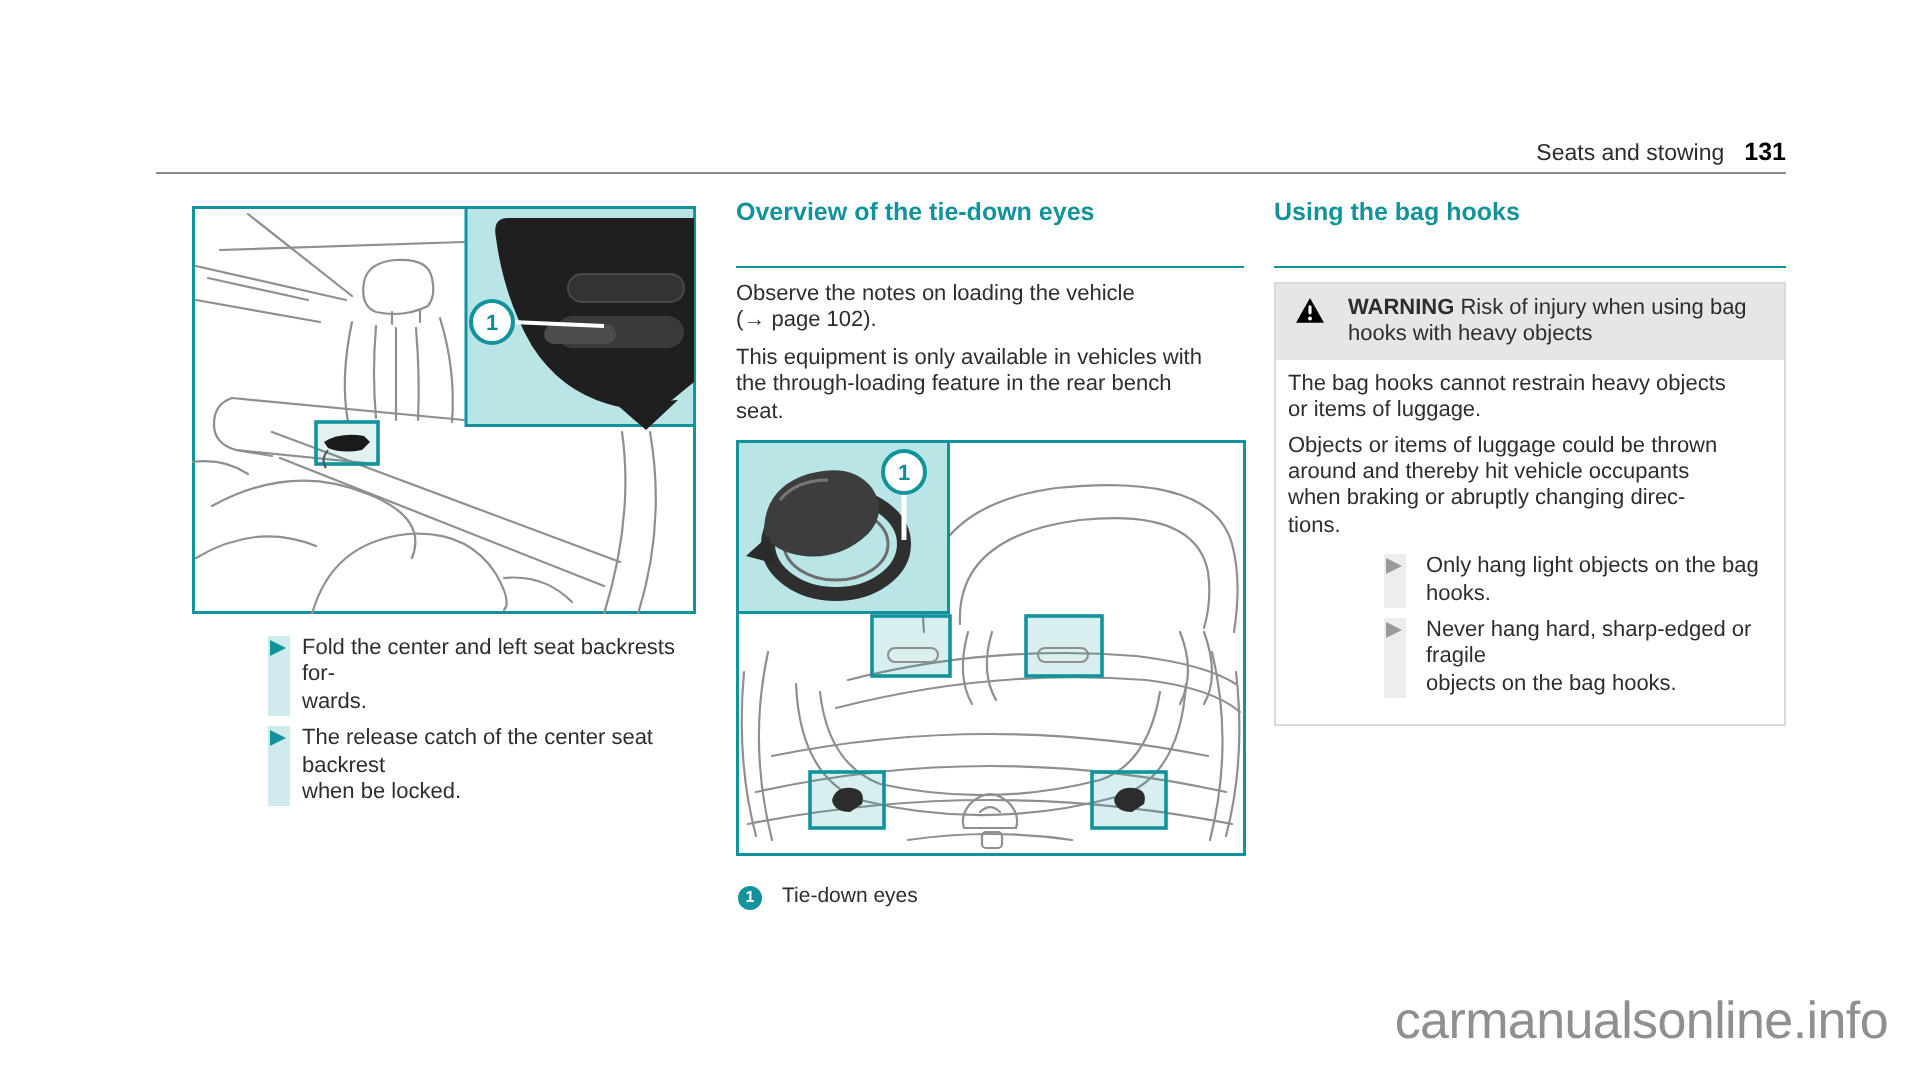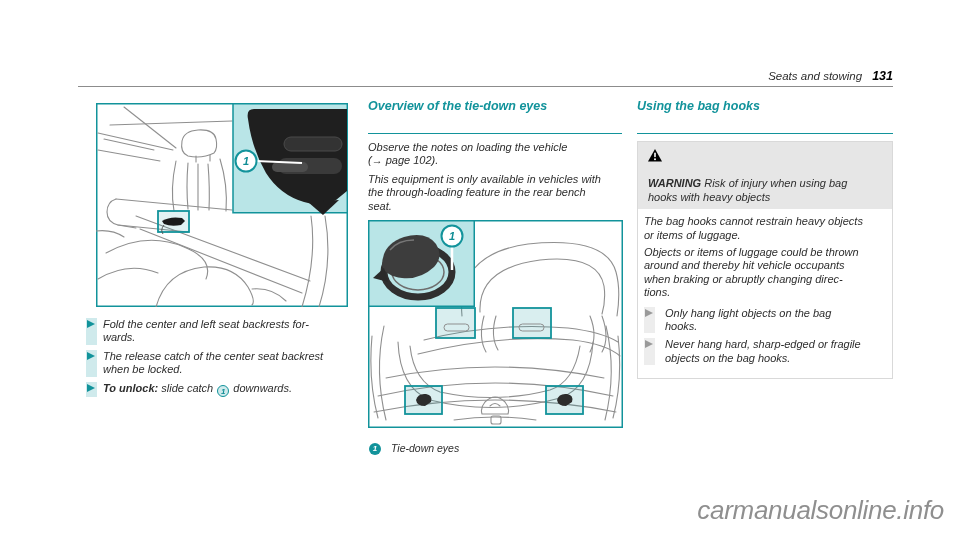--- a/index.html
+++ b/index.html
@@ -1,18 +1,18 @@
 <!DOCTYPE html>
 <html><head>
 <meta charset="utf-8">
 <style>
   * { margin:0; padding:0; box-sizing:border-box; }
   html,body { width:960px; height:533px; background:#fff; overflow:hidden;
     font-family:"Liberation Sans", sans-serif; color:#2d2d2d; }
-  .page { position:relative; width:960px; height:533px; background:#fff;font-style:italic; }
+  .page { position:relative; width:960px; height:533px; background:#fff; }
 
   
   .hdr { position:absolute; top:69px; right:67px; display:flex; align-items:baseline; gap:10px; }
   .hdr .sec { font-size:11.5px; color:#2d2d2d; }
   .hdr .num { font-size:12.5px; font-weight:bold; color:#000; }
   .hdr-rule { position:absolute; top:86px; left:78px; width:815px; height:1.2px; background:#8c8c8c; }
 
   
   .col { position:absolute; font-size:11px; line-height:13.4px; }
   .col1 { left:86px; top:103px; width:263px; }
@@ -24,21 +24,21 @@
 
   p.para { margin:0 0 5px; }
   .ln { display:block; }
   b { font-weight:bold; }
 
   figure { margin:0; }
   .fig-seat { margin-left:10px; width:252px; height:204px; }
   .fig-trunk { margin-top:7px; width:255px; height:208px; }
 
   
-  ul.bullets { list-style:none; }
+  ul.bullets { list-style:none;margin-left:48px; }
   li.bullet { display:flex; margin-bottom:5px; }
   li.bullet .marker { flex:0 0 11px; margin-right:6px; position:relative; }
   .bullets.teal .marker { background:#cfeaec; }
   .bullets.gray .marker { background:#ededed; }
   li.bullet .marker::before { content:""; position:absolute; top:2px; left:1px;
     border-top:4.5px solid transparent; border-bottom:4.5px solid transparent; }
   .bullets.teal .marker::before { border-left:8px solid #12939b; }
   .bullets.gray .marker::before { border-left:8px solid #9a9a9a; }
   li.bullet .btext { flex:1 1 auto; }
 
@@ -47,21 +47,21 @@
     align-items:center; justify-content:center; font-size:8px; font-weight:bold;
     vertical-align:-2px; margin:0 1px; }
   .badge.ring { background:#cfeaec; border:1px solid #12939b; color:#0f8d95; }
   .badge.solid { background:#12939b; color:#fff; }
 
   
   .caption { display:flex; align-items:center; gap:9px; margin-top:14px; font-size:10.5px; }
 
   
   .warnbox { border:1px solid #d9d9d9; }
-  .warnhead { background:#e6e6e6; padding:6px 8px 5px 10px; display:flex; gap:12px;flex-direction:column; }
+  .warnhead { background:#e6e6e6; padding:6px 8px 5px 10px; display:flex; gap:12px; }
   .warnhead .wicon { flex:0 0 14px; padding-top:1px; }
   .warnbody { padding:6px 6px 8px 6px; }
   .warnbody p.para { margin-bottom:4px; }
   .warnbody ul { margin-top:7px; }
   .warnbody li.bullet { margin-bottom:5px; }
   .warnbody .btext { padding-left:4px; }
 
   
   .watermark { position:absolute; right:16px; bottom:7px; font-size:26px;
     letter-spacing:-0.3px; color:#8f8f8f; }
@@ -132,26 +132,20 @@
         <span class="btext">
           <span class="ln">Fold the center and left seat backrests for-</span>
           <span class="ln">wards.</span>
         </span>
       </li>
       <li class="bullet">
         <span class="marker"></span>
         <span class="btext">
           <span class="ln">The release catch of the center seat backrest</span>
           <span class="ln">when be locked.</span>
-        </span>
-      </li>
-      <li class="bullet">
-        <span class="marker"></span>
-        <span class="btext">
-          <span class="ln"><b>To unlock:</b><span> slide catch </span><span class="badge ring">1</span><span> downwards.</span></span>
         </span>
       </li>
     </ul>
   </section>
 
   <section class="col col2">
     <h2 class="sect">Overview of the tie-down eyes</h2>
     <p class="para">
       <span class="ln">Observe the notes on loading the vehicle</span>
       <span class="ln">(→ page 102).</span>

